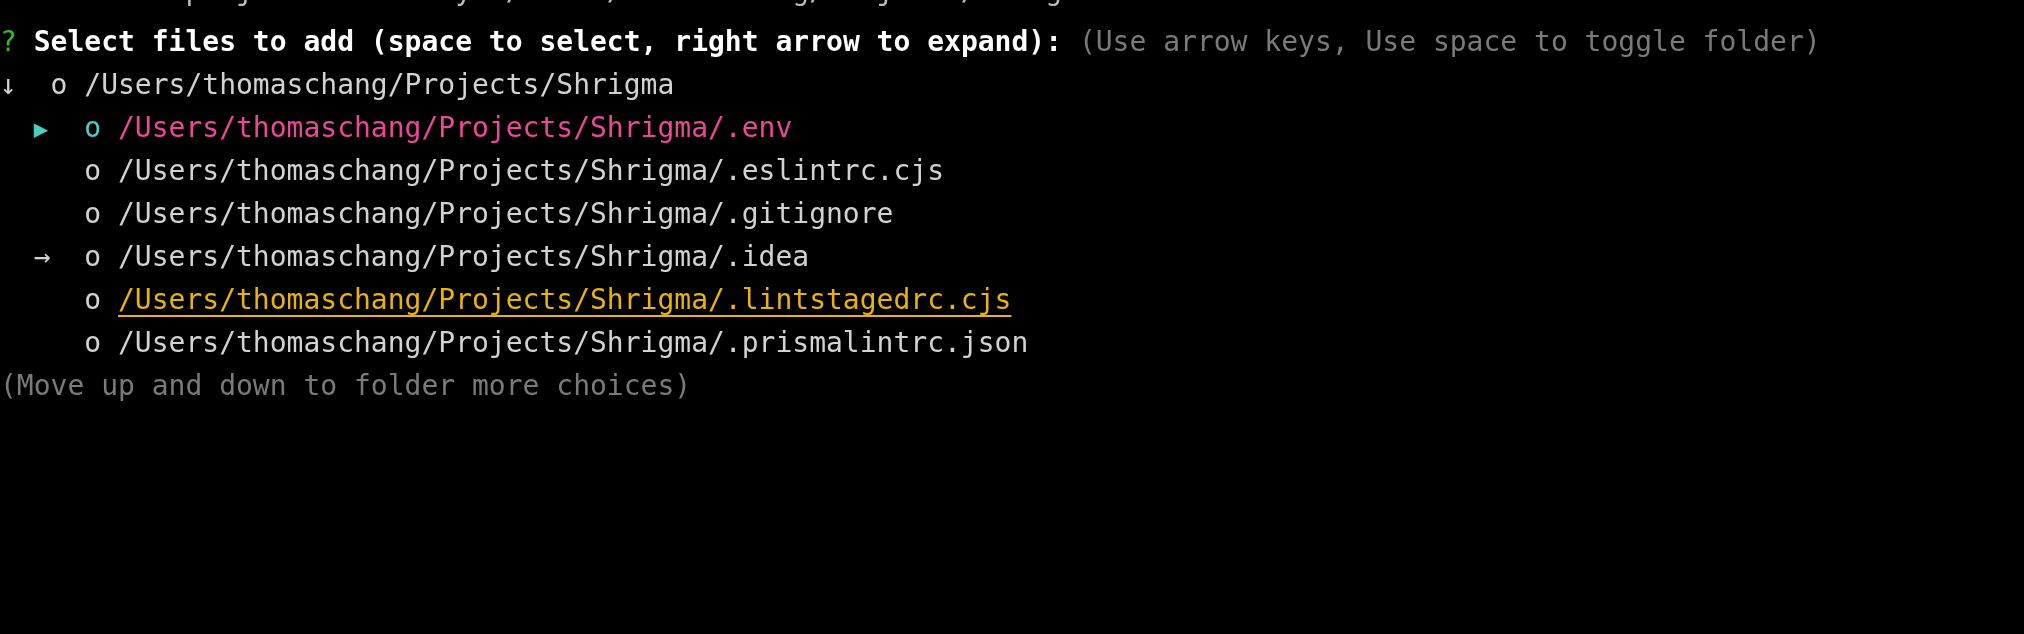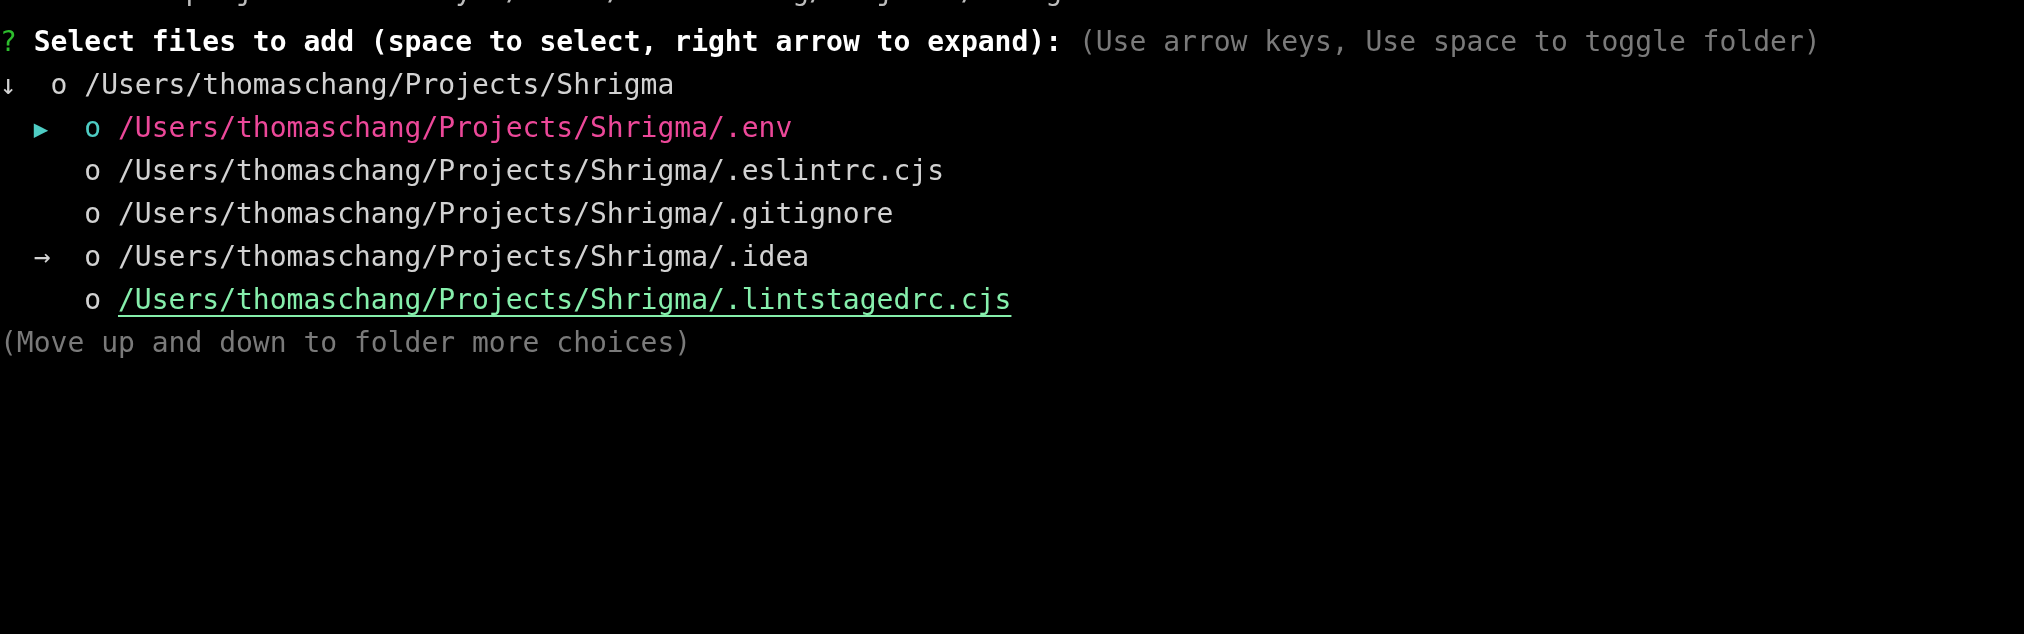--- a/index.html
+++ b/index.html
@@ -90,21 +90,21 @@
     color: #d2d2d2;
   }
   .circle-sel {
     color: #4ecdc4;
   }
   .label {
     color: #d2d2d2;
   }
   .row.selected .label { color: #ec4899; }
   .row.linked .label {
-    color: #86efac;
+    color: #eab308;
     text-decoration: underline;
     text-decoration-thickness: 2px;
     text-underline-offset: 6px;
   }
 
   .footer {
     color: #7a7a7a;
     white-space: pre;
     height: 43px;
     line-height: 43px;
@@ -121,18 +121,19 @@
 
     <div class="prompt-line"><span class="q-mark">?</span><span class="prompt-msg"> <span>Select files to add (space to select, right arrow to expand):</span> <span class="hint">(Use arrow keys, Use space to toggle folder)</span></span></div>
 
     <div class="tree" id="tree">
         <div class="row"><span class="gutter"><span class="arrow-down">↓</span>  </span><span class="circle">o</span><span> </span><span class="label">/Users/thomaschang/Projects/Shrigma</span></div>
         <div class="row selected"><span class="gutter-indent">  </span><span class="gutter"><span class="arrow-right-solid">▶</span>  </span><span class="circle circle-sel">o</span><span> </span><span class="label">/Users/thomaschang/Projects/Shrigma/.env</span></div>
         <div class="row"><span class="gutter-indent">  </span><span class="gutter">   </span><span class="circle">o</span><span> </span><span class="label">/Users/thomaschang/Projects/Shrigma/.eslintrc.cjs</span></div>
         <div class="row"><span class="gutter-indent">  </span><span class="gutter">   </span><span class="circle">o</span><span> </span><span class="label">/Users/thomaschang/Projects/Shrigma/.gitignore</span></div>
         <div class="row"><span class="gutter-indent">  </span><span class="gutter"><span class="arrow-right-thin">→</span>  </span><span class="circle">o</span><span> </span><span class="label">/Users/thomaschang/Projects/Shrigma/.idea</span></div>
         <div class="row linked"><span class="gutter-indent">  </span><span class="gutter">   </span><span class="circle">o</span><span> </span><span class="label">/Users/thomaschang/Projects/Shrigma/.lintstagedrc.cjs</span></div>
+        <div class="row"><span class="gutter-indent">  </span><span class="gutter">   </span><span class="circle">o</span><span> </span><span class="label">/Users/thomaschang/Projects/Shrigma/.prismalintrc.json</span></div>
       </div>
 
     <div class="footer">(Move up and down to folder more choices)</div>
 
   </div>
 </div>
 
 </body></html>

